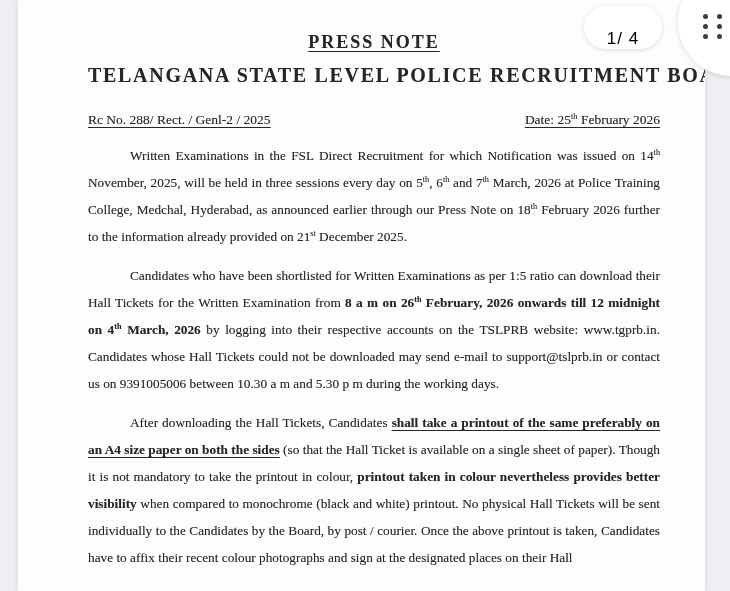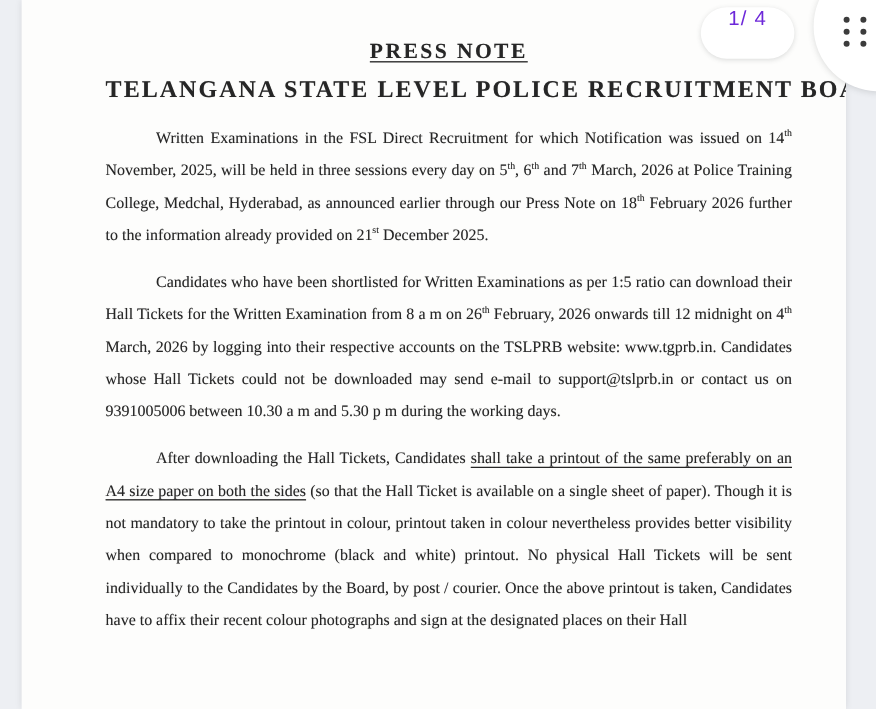--- a/index.html
+++ b/index.html
@@ -16,21 +16,21 @@
     background:#fdfdfc;
     box-shadow:0 0 6px rgba(0,0,0,0.10);
     overflow:hidden;
   }
   .content{
     padding:24px 45px 0 70px;
     color:#262626;
     text-shadow:0 0 0.6px rgba(45,45,45,0.35);
   }
   .u{text-decoration:underline;text-underline-offset:3px;text-decoration-thickness:1.4px;}
-  .b{font-weight:normal;}
+  .b{font-weight:bold;}
   sup{font-size:62%;line-height:0;}
 
   .title{
     margin:8px 0 0;
     font-size:18px;font-weight:bold;letter-spacing:2px;
     text-align:center;
   }
   .org{
     margin-top:11px;
     font-size:20px;font-weight:bold;letter-spacing:1.7px;
@@ -52,23 +52,23 @@
     font-size:13.3px;line-height:27px;
     text-align:justify;text-indent:42px;
   }
   .para:first-of-type{margin-top:14px;}
 
   
   .pill{
     position:absolute;left:584px;top:6px;width:78px;height:43px;
     background:#ffffff;border-radius:22px;
     box-shadow:0 1px 4px rgba(60,64,67,0.18);
-    display:flex;align-items:flex-start;justify-content:center;
+    display:flex;align-items:flex-end;justify-content:center;
     font-family:"Liberation Sans", sans-serif;
-    font-size:17px;color:#6d28d9;letter-spacing:1px;
+    font-size:17px;color:#000000;letter-spacing:1px;
     z-index:5;
   }
   .menu-circle{
     position:absolute;left:678px;top:-32px;width:108px;height:108px;
     background:#ffffff;border-radius:50%;
     box-shadow:0 1px 5px rgba(60,64,67,0.18);
     z-index:6;cursor:pointer;
   }
   .dots{
     position:absolute;left:25px;top:46px;
@@ -83,20 +83,24 @@
 <div class="stage">
 
   <div class="page">
     <div class="content">
 
       <h1 class="title u">PRESS NOTE</h1>
 
       <div class="org">TELANGANA STATE LEVEL POLICE RECRUITMENT BOARD</div>
 
 
+      <div class="refrow">
+        <span class="u">Rc No. 288/ Rect. / Genl-2 / 2025</span>
+        <span class="u"><span>Date: 25</span><sup>th</sup><span> February 2026</span></span>
+      </div>
 
 
       <p class="para"><span>Written Examinations in the FSL Direct Recruitment for which Notification was issued on 14</span><sup>th</sup><span> November, 2025, will be held in three sessions every day on 5</span><sup>th</sup><span>, 6</span><sup>th</sup><span> and 7</span><sup>th</sup><span> March, 2026 at Police Training College, Medchal, Hyderabad, as announced earlier through our Press Note on 18</span><sup>th</sup><span> February 2026 further to the information already provided on 21</span><sup>st</sup><span> December 2025.</span></p>
 
       <p class="para"><span>Candidates who have been shortlisted for Written Examinations as per 1:5 ratio can download their Hall Tickets for the Written Examination from </span><span class="b">8 a m on 26</span><sup class="b">th</sup><span class="b"> February, 2026 onwards till 12 midnight on 4</span><sup class="b">th</sup><span class="b"> March, 2026</span><span> by logging into their respective accounts on the TSLPRB website: www.tgprb.in. Candidates whose Hall Tickets could not be downloaded may send e-mail to support@tslprb.in or contact us on 9391005006 between 10.30 a m and 5.30 p m during the working days.</span></p>
 
       <p class="para"><span>After downloading the Hall Tickets, Candidates </span><span class="b u">shall take a printout of the same preferably on an A4 size paper on both the sides</span><span> (so that the Hall Ticket is available on a single sheet of paper). Though it is not mandatory to take the printout in colour, </span><span class="b">printout taken in colour nevertheless provides better visibility</span><span> when compared to monochrome (black and white) printout. No physical Hall Tickets will be sent individually to the Candidates by the Board, by post / courier. Once the above printout is taken, Candidates have to affix their recent colour photographs and sign at the designated places on their Hall</span></p>
 
     </div>
   </div>

